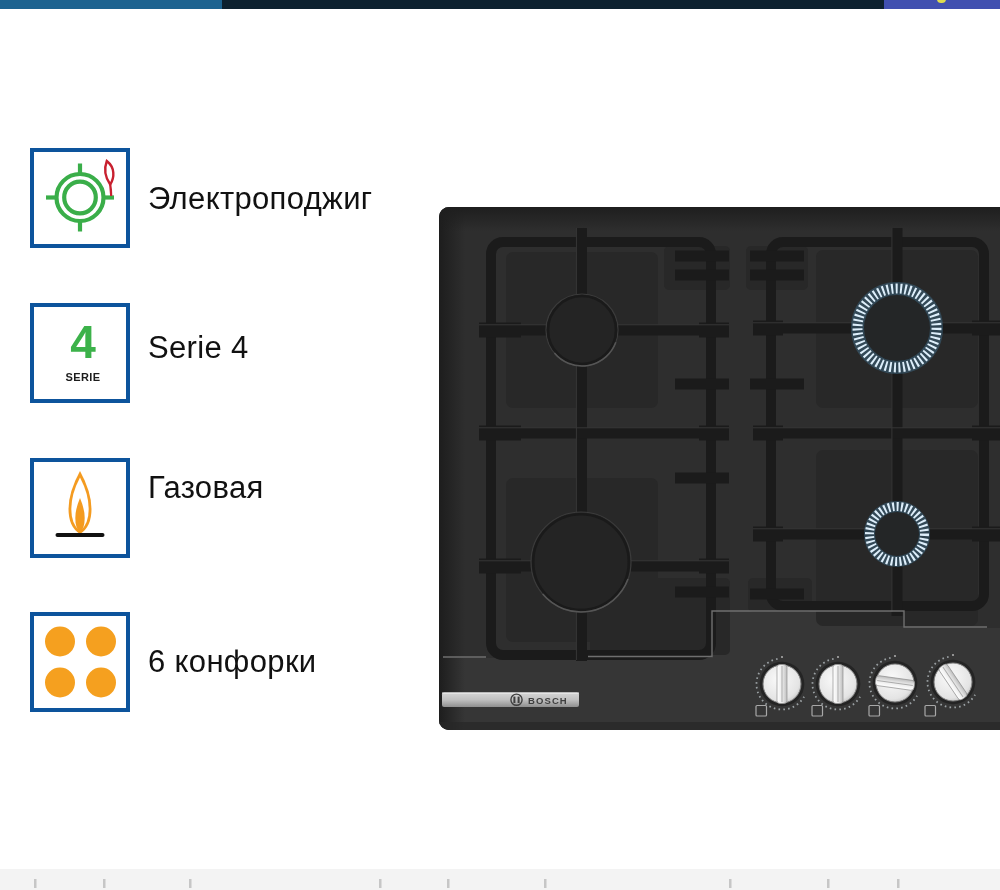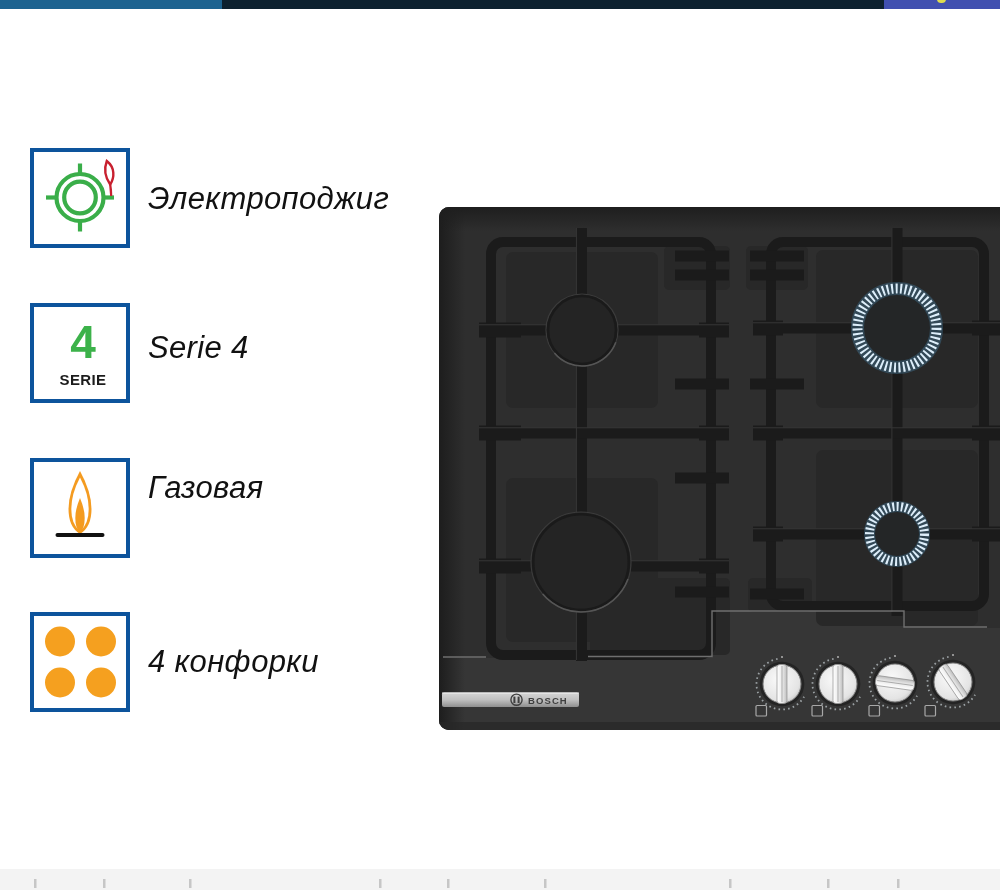--- a/index.html
+++ b/index.html
@@ -2,21 +2,21 @@
 <html><head>
 <meta charset="utf-8">
 <style>
   html,body{margin:0;padding:0;background:#fff;}
   body{width:1000px;height:890px;position:relative;overflow:hidden;
        font-family:"Liberation Sans",sans-serif;}
   .abs{position:absolute;}
   .sq{position:absolute;left:30px;width:100px;height:100px;background:#fff;
       border:4px solid #0d549c;box-sizing:border-box;}
   .lbl{position:absolute;left:148px;font-size:31px;color:#111;line-height:31px;
-       letter-spacing:0.35px;white-space:nowrap;font-style:italic;}
+       letter-spacing:0.35px;white-space:nowrap;}
 </style>
 </head>
 <body>
 
 <div class="abs" style="left:0;top:0;width:222px;height:9px;background:#1d6390;"></div>
 
 <div class="abs" style="left:222px;top:0;width:662px;height:9px;background:#0d212f;"></div>
 
 <div class="abs" style="left:884px;top:0;width:116px;height:9px;background:#4150b0;"></div>
 
@@ -38,21 +38,21 @@
     <path d="M72.8,9 C70,16.5 70.6,24.5 76.2,32.5 C80.6,25.5 81.2,15.5 72.8,9 Z"></path>
     <path d="M76.2,32.5 C76.9,36.5 77.2,39.5 77.2,44 Z" fill="none" stroke-width="2.2"></path>
   </g>
 </svg>
 </div>
 
 <div class="lbl" style="top:183px;">Электроподжиг</div>
 
 <div class="sq" style="top:303px;">
   <div style="position:absolute;left:3px;top:12px;width:92px;text-align:center;font-weight:bold;font-size:46px;color:#3cb24a;line-height:46px;">4</div>
-  <div style="position:absolute;left:3px;top:64px;width:92px;text-align:center;font-weight:bold;font-size:15px;letter-spacing:0.4px;color:#1c1c1c;">SERIE</div>
+  <div style="position:absolute;left:3px;top:64px;width:92px;text-align:center;font-weight:bold;font-size:11px;letter-spacing:0.4px;color:#1c1c1c;">SERIE</div>
 </div>
 
 <div class="lbl" style="top:332px;">Serie 4</div>
 
 <div class="sq" style="top:458px;">
 <svg width="92" height="92" viewBox="0 0 92 92" style="position:absolute;left:0;top:0;">
 
   <path d="M46,9 Q34.5,30 34.5,47 Q34.5,65 46,72 Q57.5,65 57.5,47 Q57.5,30 46,9 Z" fill="#f49b20"></path>
   <path d="M46,15.5 Q37.3,32 37.3,47 Q37.3,62.5 46,69 Q54.7,62.5 54.7,47 Q54.7,32 46,15.5 Z" fill="#fff"></path>
 
@@ -68,21 +68,21 @@
 <svg width="92" height="92" viewBox="0 0 92 92" style="position:absolute;left:0;top:0;">
   <g fill="#f5a01f">
     <circle cx="26" cy="25.5" r="15"></circle>
     <circle cx="67" cy="25.5" r="15"></circle>
     <circle cx="26" cy="66.5" r="15"></circle>
     <circle cx="67" cy="66.5" r="15"></circle>
   </g>
 </svg>
 </div>
 
-<div class="lbl" style="top:646px;">4 конфорки</div>
+<div class="lbl" style="top:646px;">6 конфорки</div>
 
 <svg class="abs" style="left:439px;top:207px;" width="561" height="523" viewBox="439 207 561 523">
   <defs>
     <linearGradient id="gl" x1="0" y1="0" x2="1" y2="0">
       <stop offset="0" stop-color="#1d1d1d"></stop>
         <stop offset="1" stop-color="#1d1d1d" stop-opacity="0"></stop>
     </linearGradient>
     <linearGradient id="gt" x1="0" y1="0" x2="0" y2="1">
       <stop offset="0" stop-color="#1e1e1e"></stop>
         <stop offset="1" stop-color="#1e1e1e" stop-opacity="0"></stop>

